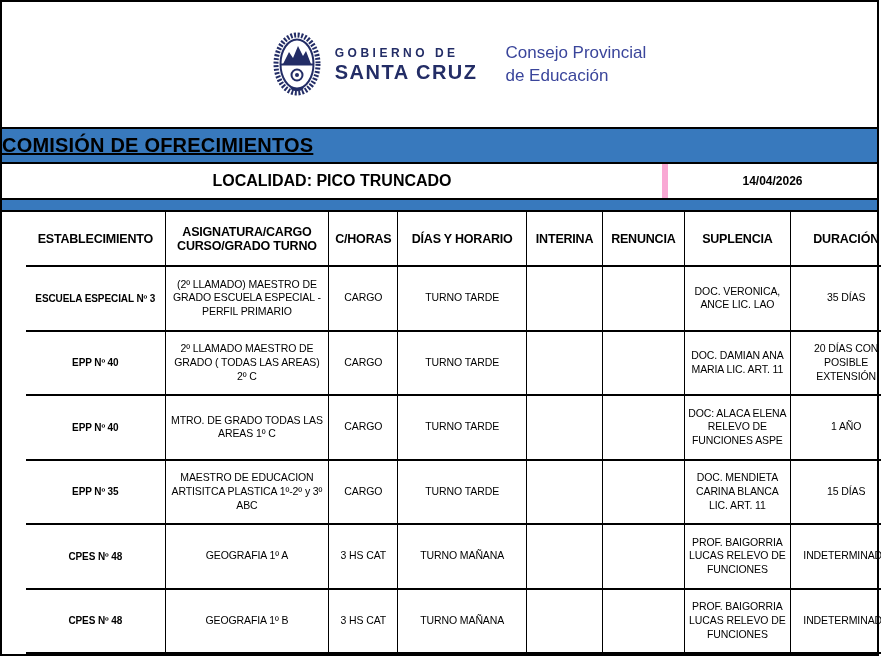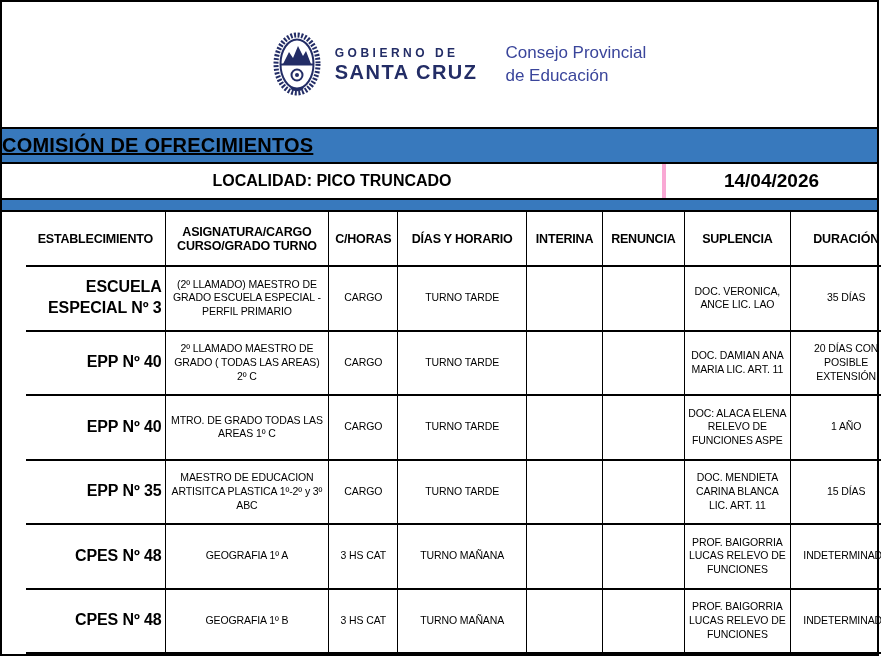--- a/index.html
+++ b/index.html
@@ -40,42 +40,42 @@
     text-decoration: underline; text-decoration-thickness: 2px;
     letter-spacing: 0.2px;
   }
   
   .localidad-row { flex: 0 0 auto; height: 34px; display: flex; background: #fff; }
   .localidad-cell {
     width: 660px; display: flex; align-items: center; justify-content: center;
     font-weight: bold; font-size: 16px; color: #000;
   }
   .date-cell {
-    flex: 1; border-left: 4px solid #f9a8d4;
+    flex: 1; border-left: 6px solid #f9a8d4;
     display: flex; align-items: center; justify-content: center;
-    font-weight: bold; font-size: 19px; color: #000; text-align: right;
+    font-weight: bold; font-size: 12px; color: #000; text-align: right;
   }
   
   .sep-band {
     flex: 0 0 auto; height: 14px; background: #3879bd;
     border-top: 2px solid #000; border-bottom: 2px solid #000;
   }
   
   .table-wrap { flex: 1 1 auto; }
   table { width: 100%; height: 100%; border-collapse: collapse; table-layout: fixed; margin-left: 24px; }
   th, td {
     border-left: 1px solid #000; border-right: 1px solid #000;
     border-top: 2px solid #000; border-bottom: 2px solid #000;
     text-align: center; vertical-align: middle;
     padding: 2px 3px; color: #000;
     word-wrap: break-word;
   }
   th { font-size: 12.5px; font-weight: bold; letter-spacing: -0.2px; height: 54px; }
   td { font-size: 10.5px; line-height: 1.3; letter-spacing: -0.1px; }
-  td.estab { font-size: 16px; font-weight: bold; text-align: right; }
+  td.estab { font-size: 10px; font-weight: bold; }
   tr.trow { height: 55px; }
   th:first-child, td:first-child { border-left: none; }
   th:last-child, td:last-child { border-right: none; }
   thead th { border-top: none; }
 </style>
 </head>
 <body>
 
 <div class="page">
 

